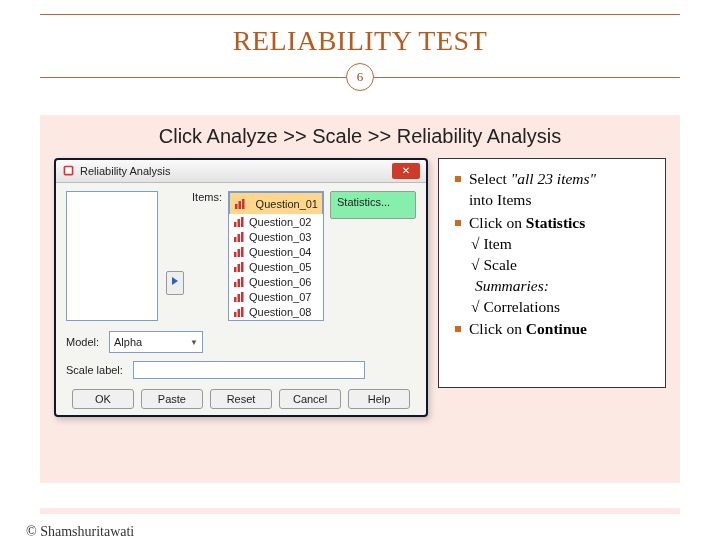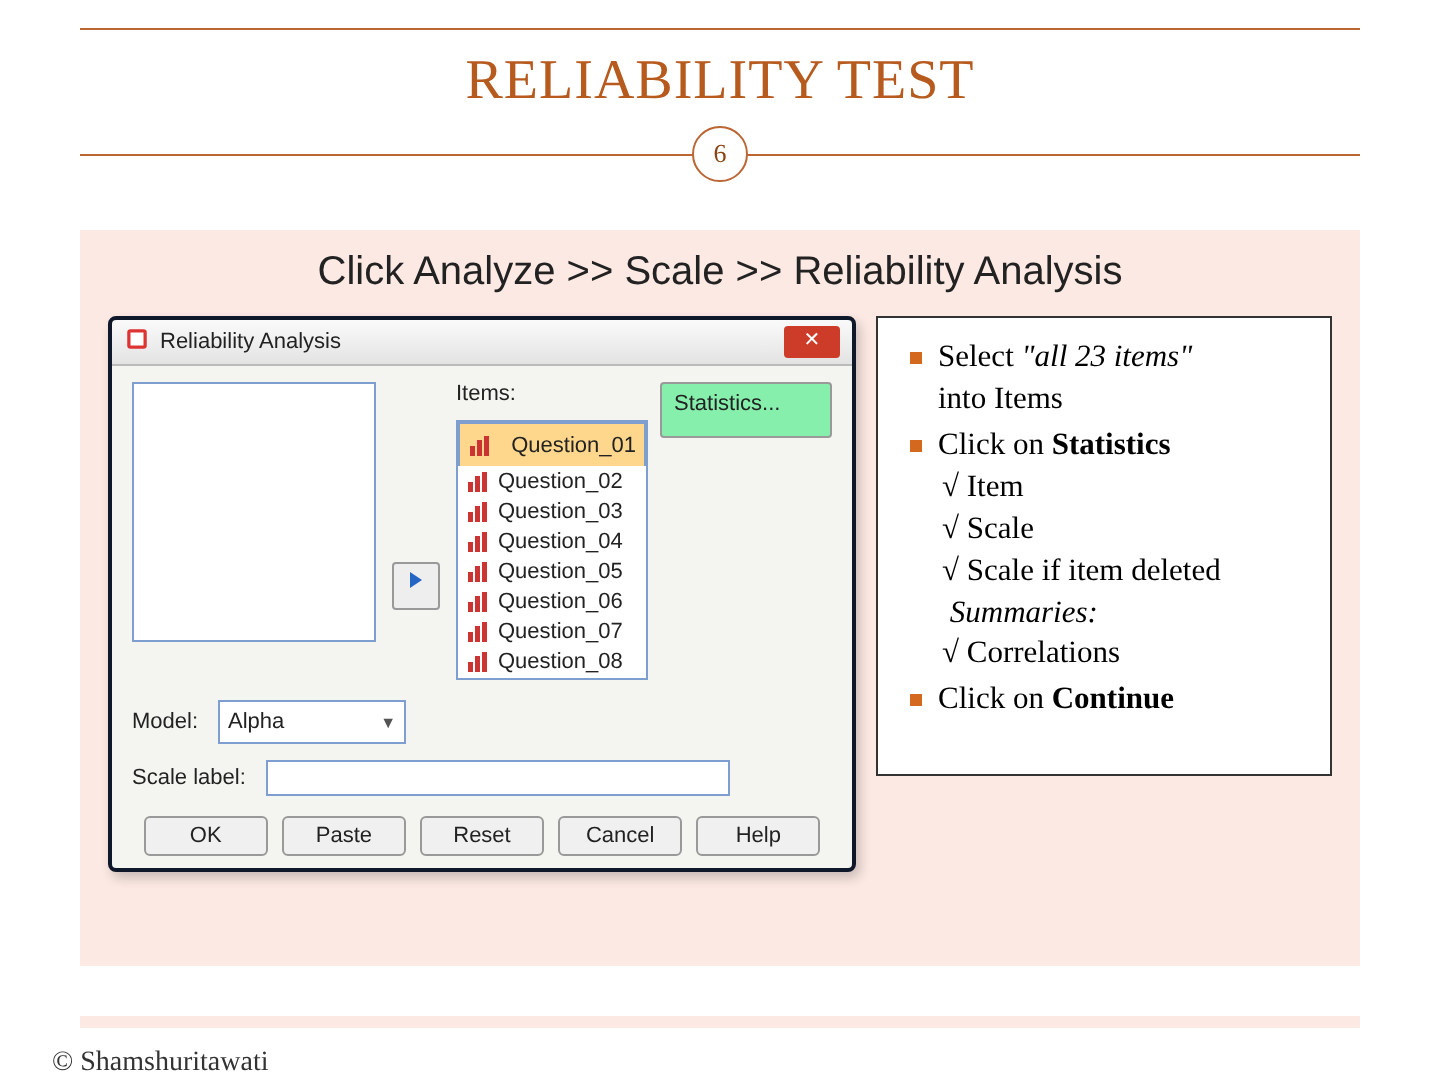--- a/index.html
+++ b/index.html
@@ -14,21 +14,21 @@
 .content{display:flex;align-items:flex-start;padding:0 14px;gap:10px}
 
 .dialog{width:370px;font-family:Tahoma,Arial,sans-serif;font-size:11px;color:#222;background:#f4f4f0;border:2px solid #0f172a;border-radius:4px;box-shadow:2px 3px 6px rgba(0,0,0,.2)}
 .dlg-head{background:linear-gradient(#fafafa,#e3e3e3);border-bottom:1px solid #bbb;border-radius:4px 4px 0 0;display:flex;align-items:center;padding:3px 6px}
 .dlg-ico{width:13px;height:13px;margin-right:5px}
 .dlg-title{flex:1;font-weight:400}
 .dlg-x{width:28px;height:16px;background:#cc3c28;border-radius:2px;color:#fff;text-align:center;line-height:16px;font-size:10px}
 .dlg-body{padding:8px 10px 6px 10px}
 .cols{display:flex;gap:6px;align-items:flex-start}
 .leftlist{width:120px;height:128px;background:#fff;border:1px solid #7d9ecf}
-.midcol{display:flex;flex-direction:column;gap:6px;flex:1}
+.midcol{display:flex;flex-direction:row;gap:6px;flex:1}
 .lbl{font-size:11px;color:#222;margin-bottom:1px}
 .itembox{background:#fff;border:1px solid #7d9ecf;height:128px;overflow:hidden}
 .itembox div{display:flex;align-items:center;gap:4px;padding:1.5px 4px;border-bottom:0}
 .itembox div.sel{background:#ffd78c}
 .itico{width:12px;height:12px;display:inline-block}
 .rightbtn{width:72px;height:22px;background:#86efac;border:1px solid #999;border-radius:2px;font-size:11px;text-align:left;padding:2px 6px;line-height:16px}
 .arrowbtn{width:22px;height:22px;background:#eee;border:1px solid #999;border-radius:2px;align-self:center;text-align:center;line-height:20px;margin:54px 2px 0 2px}
 .row2{display:flex;align-items:center;gap:10px;margin-top:10px}
 .sel{width:84px;height:18px;background:#fff;border:1px solid #7d9ecf;padding:1px 4px;display:flex;justify-content:space-between;align-items:center}
 .txt{width:230px;height:16px;background:#fff;border:1px solid #7d9ecf}
@@ -185,21 +185,20 @@
           </div>
         </div>
       </div>
 
       <div class="instr">
         <ul>
           <li><span>Select </span><i>"all 23 items"</i><br><span> into Items</span></li>
           <li><span>Click  on </span><b>Statistics</b>
             <div class="indent">√ Item</div>
             <div class="indent">√ Scale</div>
-            <div class="indent">√ Scale if item deleted</div>
             <div class="indent">&nbsp;<i>Summaries:</i></div>
             <div class="indent">√ Correlations</div>
           </li>
           <li><span>Click on </span><b>Continue</b></li>
         </ul>
       </div>
     </div>
   </div>
 
   <div class="lowerstripe"></div>

